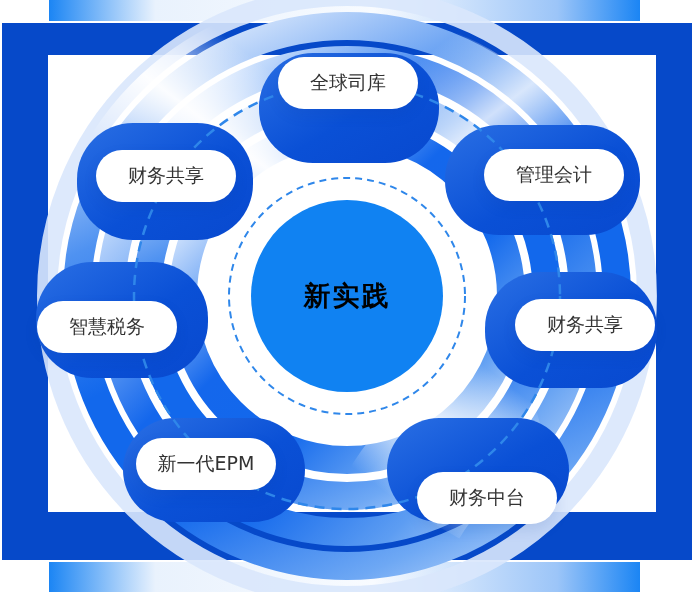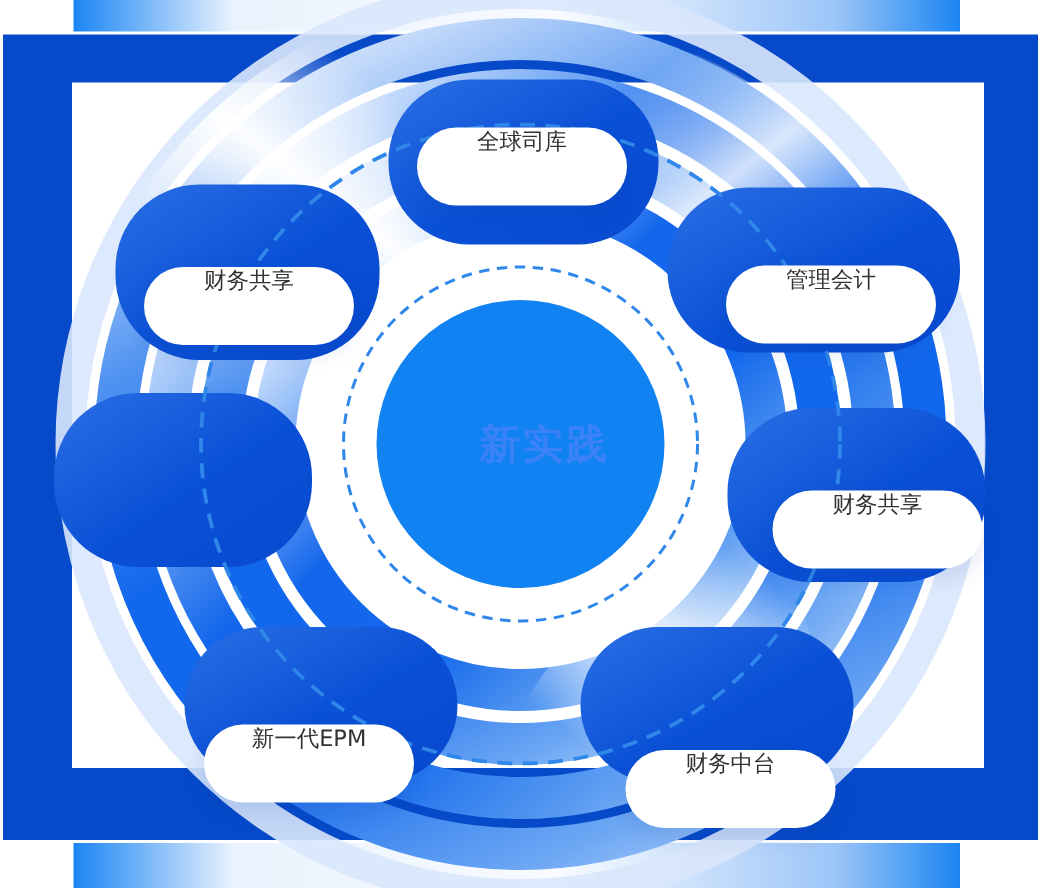--- a/index.html
+++ b/index.html
@@ -11,29 +11,28 @@
     background:linear-gradient(90deg,#1b85f4 0%,#e9f2fd 18%,#f8fbff 55%,#9cc5f8 86%,#1b85f4 100%);}
   .band-top{top:0;height:21px;}
   .band-bottom{top:562px;height:30px;}
   .frame{
     position:absolute;left:2px;top:23px;width:690px;height:537px;box-sizing:border-box;
     border-style:solid;border-color:#0649c9;border-width:32px 36px 48px 46px;
   }
   .svg-layer{position:absolute;left:0;top:0;}
   .pill{
     position:absolute;width:140px;height:52px;border-radius:26px;background:#ffffff;
-    display:flex;align-items:flex-start;justify-content:center;
-    font-size:15px;color:#333333;box-shadow:0 6px 14px rgba(15,60,150,0.12);
+    display:flex;align-items:center;justify-content:center;
+    font-size:19px;color:#333333;box-shadow:0 6px 14px rgba(15,60,150,0.12);
     white-space:nowrap;
-    margin-top:28px;
   }
   .center-label{
-    position:absolute;left:267px;top:200px;width:192px;height:192px;
+    position:absolute;left:251px;top:200px;width:192px;height:192px;
     display:flex;align-items:center;justify-content:center;
-    color:#3b82f6;font-size:27px;font-weight:bold;letter-spacing:2px;
+    color:#000000;font-size:27px;font-weight:bold;letter-spacing:2px;
   }
   .blob{fill:url(#blobGrad);}
 </style>
 </head>
 <body>
 
 <div class="canvas">
 
   <div class="band band-top"></div>
   <div class="band band-bottom"></div>
@@ -109,20 +108,23 @@
   </div>
   <div class="pill" style="left:484px;top:149px">
     <span>管理会计</span>
   </div>
   <div class="pill" style="left:515px;top:299px">
     <span>财务共享</span>
   </div>
   <div class="pill" style="left:417px;top:472px">
     <span>财务中台</span>
   </div>
-  <div class="pill" style="left:136px;top:455px">
+  <div class="pill" style="left:136px;top:438px">
     <span>新一代EPM</span>
+  </div>
+  <div class="pill" style="left:37px;top:301px">
+    <span>智慧税务</span>
   </div>
   <div class="pill" style="left:96px;top:150px">
     <span>财务共享</span>
   </div>
 
 </div>
 
 </body></html>

